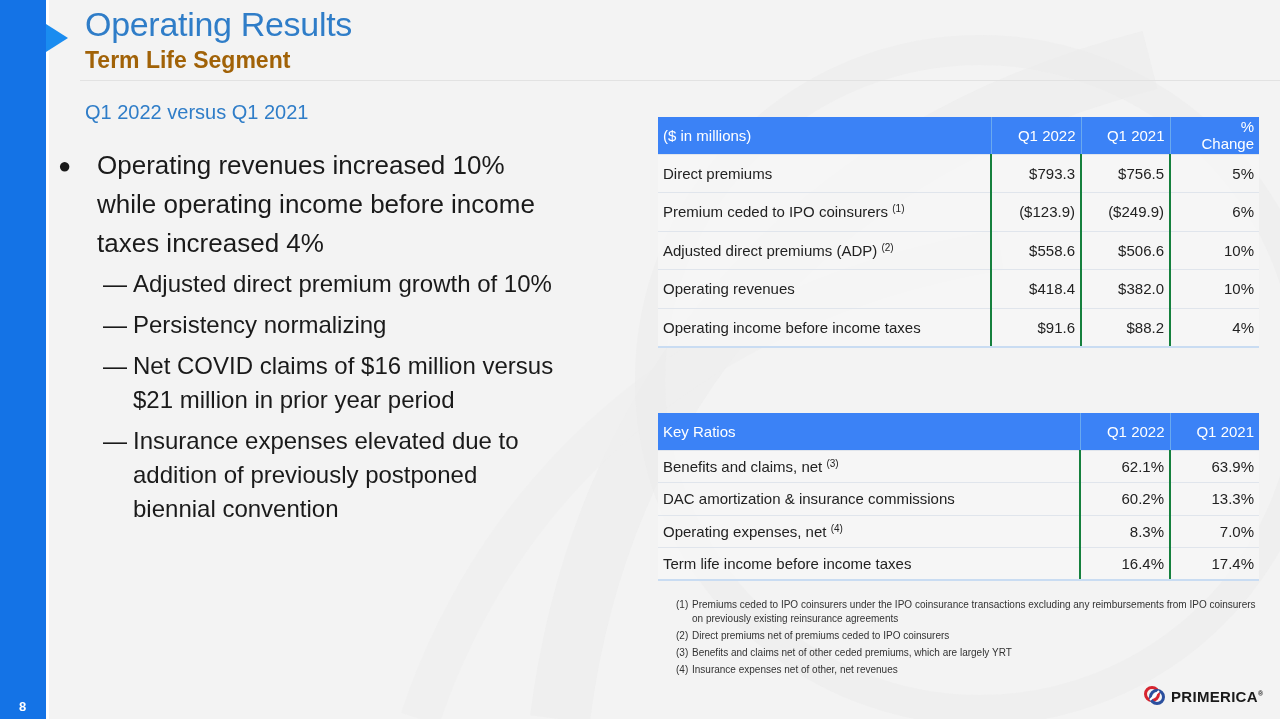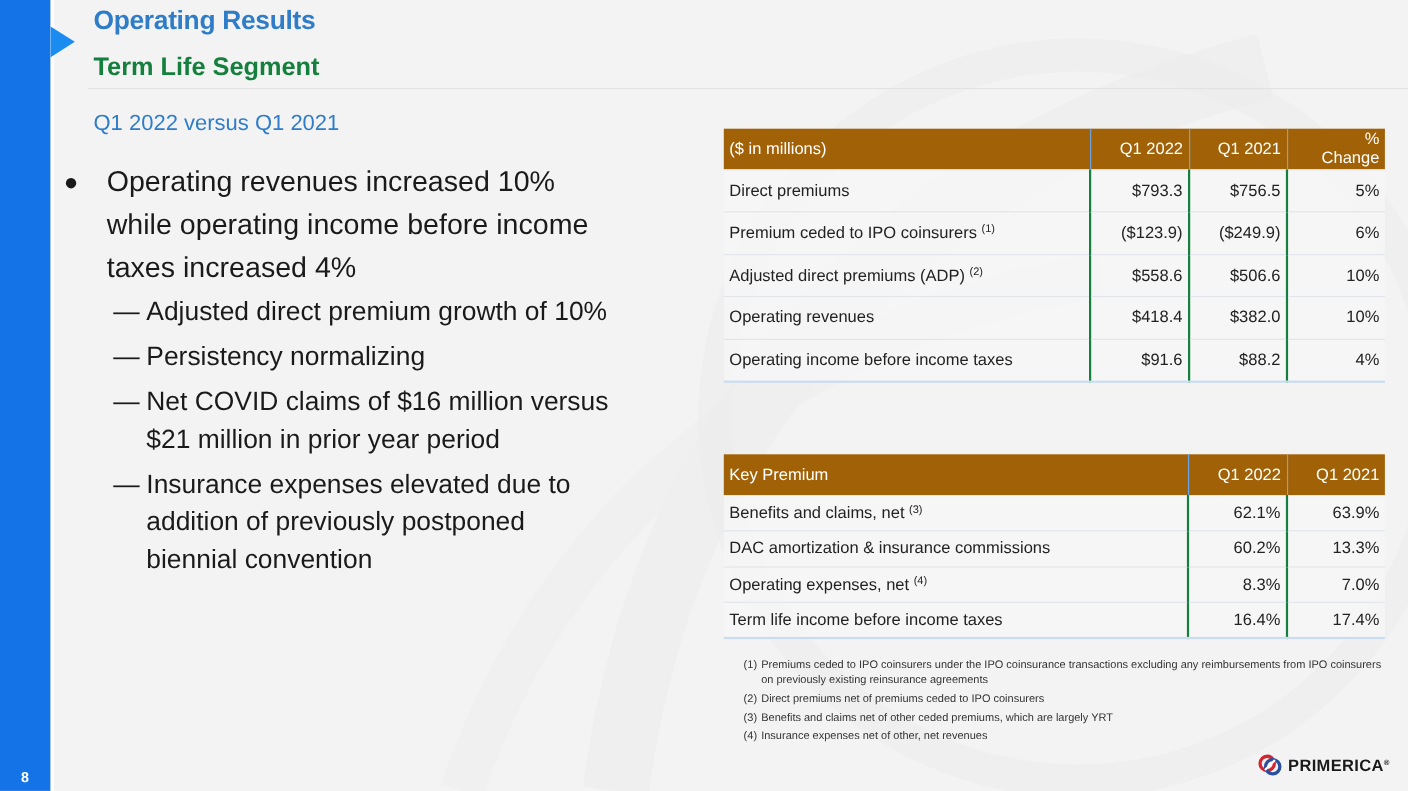--- a/index.html
+++ b/index.html
@@ -28,26 +28,26 @@
     border-top: 14px solid transparent;
     border-bottom: 14px solid transparent;
     border-left: 22px solid #1a8cf0;
   }
   .page-number {
     position: absolute; left: 19px; top: 699px;
     color: #ffffff; font-size: 13px; font-weight: bold;
   }
   .title {
     position: absolute; left: 85px; top: 5px;
-    font-size: 24px; font-weight: bold; color: #2f7dc8;
+    font-size: 34px; font-weight: normal; color: #2f7dc8;
     letter-spacing: -0.3px;
   }
   .subtitle {
     position: absolute; left: 85px; top: 47px;
-    font-size: 23px; font-weight: bold; color: #15803d;
+    font-size: 23px; font-weight: bold; color: #a16207;
   }
   .header-rule {
     position: absolute; left: 80px; top: 80px; width: 1200px; height: 1px;
     background: #e2e2e2;
   }
   .section-heading {
     position: absolute; left: 85px; top: 101px;
     font-size: 20px; color: #2f7dc8;
   }
   .bullets {
@@ -65,21 +65,21 @@
   }
   .sub-item .dash {
     position: absolute; left: 48px; top: 0;
   }
 
   table.fin {
     position: absolute; border-collapse: collapse;
     font-size: 15px; color: #222222;
   }
   table.fin th {
-    background: #a16207; color: #ffffff; font-weight: normal;
+    background: #3b82f6; color: #ffffff; font-weight: normal;
     height: 37px; padding: 0 5px; text-align: right;
     border-right: 1px solid #6aa9ef;
   }
   table.fin th:first-child { text-align: left; }
   table.fin th:last-child { border-right: none; padding-left: 14px; }
   table.fin td {
     padding: 0 5px; text-align: right;
     border-top: 1px solid #e0e5ec;
     border-right: 2px solid #15803d;
     background: rgba(246,246,246,0.85);
@@ -204,21 +204,21 @@
 </table>
 
 <table class="fin" id="tbl-ratios">
   <colgroup>
     <col style="width:422px">
       <col style="width:90px">
       <col style="width:89px">
   </colgroup>
   <thead>
     <tr>
-      <th>Key Premium</th>
+      <th>Key Ratios</th>
       <th>Q1 2022</th>
       <th>Q1 2021</th>
     </tr>
   </thead>
   <tbody>
     <tr>
       <td><span>Benefits and claims, net</span> <sup>(3)</sup></td>
       <td>62.1%</td>
       <td>63.9%</td>
     </tr>

